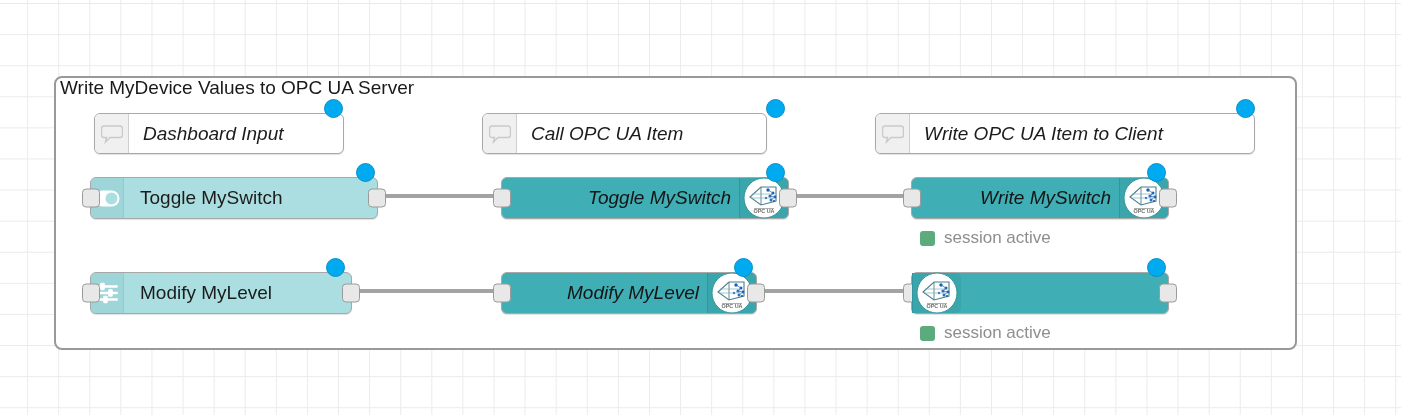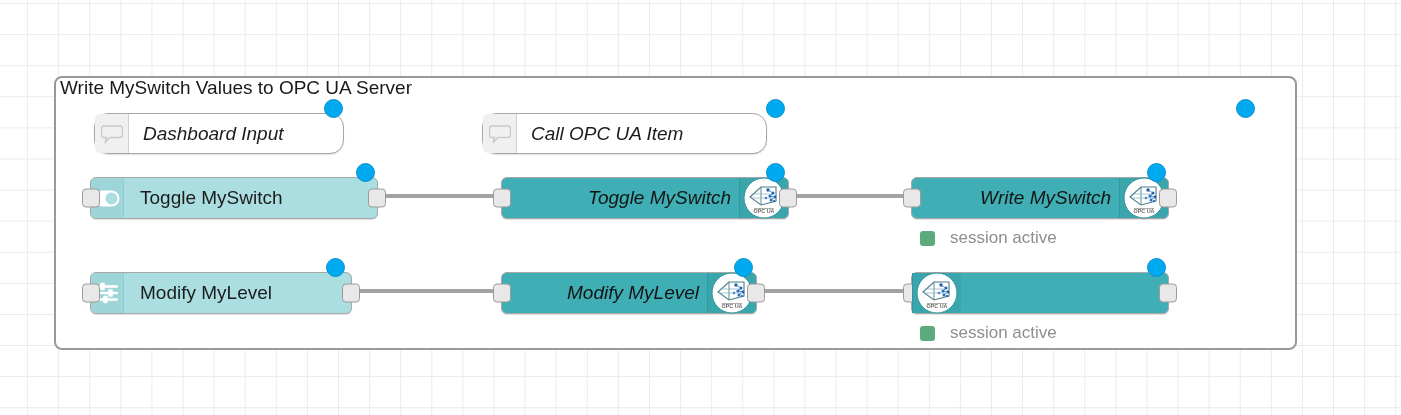--- a/index.html
+++ b/index.html
@@ -56,21 +56,20 @@
     border-radius: 6px;
     display: flex;
     align-items: stretch;
     box-shadow: 0 1px 1px rgba(0,0,0,0.12);
     overflow: visible;
   }
 
   
   .node.comment {
     background: #ffffff;
-    border-radius: 14px;
   }
   .node.comment .icon-box {
     width: 33px;
     background: #f0f0f0;
     border-right: 1px solid #cfcfcf;
     border-radius: 5px 0 0 5px;
     display: flex;
     align-items: center;
     justify-content: center;
     flex: none;
@@ -174,33 +173,32 @@
   .status .dot {
     width: 15px;
     height: 15px;
     border-radius: 3px;
     background: #5cab7d;
     flex: none;
   }
   .status .status-text {
     font-size: 17px;
     color: #8e8e8e;
-    margin-left: 6px;
   }
 
   
   .glyph { display: block; }
 </style>
 </head>
 <body>
 
 <div id="canvas">
 
   <div class="group-box" style="left:54px; top:76px; width:1243px; height:274px;"></div>
-  <div class="group-label" style="left:60px; top:77px;">Write MySwitch Values to OPC UA Server</div>
+  <div class="group-label" style="left:60px; top:77px;">Write MyDevice Values to OPC UA Server</div>
 
   <div class="wire" style="left:380px; top:194px; width:122px;"></div>
   <div class="wire" style="left:790px; top:194px; width:122px;"></div>
   <div class="wire" style="left:353px; top:289px; width:149px;"></div>
   <div class="wire" style="left:758px; top:289px; width:154px;"></div>
 
   <div class="node comment" style="left:94px; top:113px; width:250px; height:41px;">
     <div class="icon-box">
       <svg class="glyph" width="22" height="20" viewBox="0 0 22 20" aria-hidden="true">
         <path d="M3 2 H19 A2.5 2.5 0 0 1 21.5 4.5 V11 A2.5 2.5 0 0 1 19 13.5 H9 L4.5 18 L5.5 13.5 H3 A2.5 2.5 0 0 1 0.5 11 V4.5 A2.5 2.5 0 0 1 3 2 Z" fill="none" stroke="#c9c9c9" stroke-width="1.4"></path>
@@ -213,20 +211,28 @@
   <div class="node comment" style="left:482px; top:113px; width:285px; height:41px;">
     <div class="icon-box">
       <svg class="glyph" width="22" height="20" viewBox="0 0 22 20" aria-hidden="true">
         <path d="M3 2 H19 A2.5 2.5 0 0 1 21.5 4.5 V11 A2.5 2.5 0 0 1 19 13.5 H9 L4.5 18 L5.5 13.5 H3 A2.5 2.5 0 0 1 0.5 11 V4.5 A2.5 2.5 0 0 1 3 2 Z" fill="none" stroke="#c9c9c9" stroke-width="1.4"></path>
       </svg>
     </div>
     <div class="label">Call OPC UA Item</div>
   </div>
   <div class="change-dot" style="left:766px; top:99px;"></div>
 
+  <div class="node comment" style="left:875px; top:113px; width:380px; height:41px;">
+    <div class="icon-box">
+      <svg class="glyph" width="22" height="20" viewBox="0 0 22 20" aria-hidden="true">
+        <path d="M3 2 H19 A2.5 2.5 0 0 1 21.5 4.5 V11 A2.5 2.5 0 0 1 19 13.5 H9 L4.5 18 L5.5 13.5 H3 A2.5 2.5 0 0 1 0.5 11 V4.5 A2.5 2.5 0 0 1 3 2 Z" fill="none" stroke="#c9c9c9" stroke-width="1.4"></path>
+      </svg>
+    </div>
+    <div class="label">Write OPC UA Item to Client</div>
+  </div>
   <div class="change-dot" style="left:1236px; top:99px;"></div>
 
   <div class="node light" style="left:90px; top:177px; width:288px; height:42px;">
     <div class="port in"></div>
     <div class="icon-box">
       <svg class="glyph" width="26" height="17" viewBox="0 0 26 17" aria-hidden="true">
         <rect x="0.5" y="0.5" width="25" height="16" rx="8" fill="#ffffff"></rect>
         <circle cx="17.5" cy="8.5" r="6" fill="#abdee0"></circle>
       </svg>
     </div>

